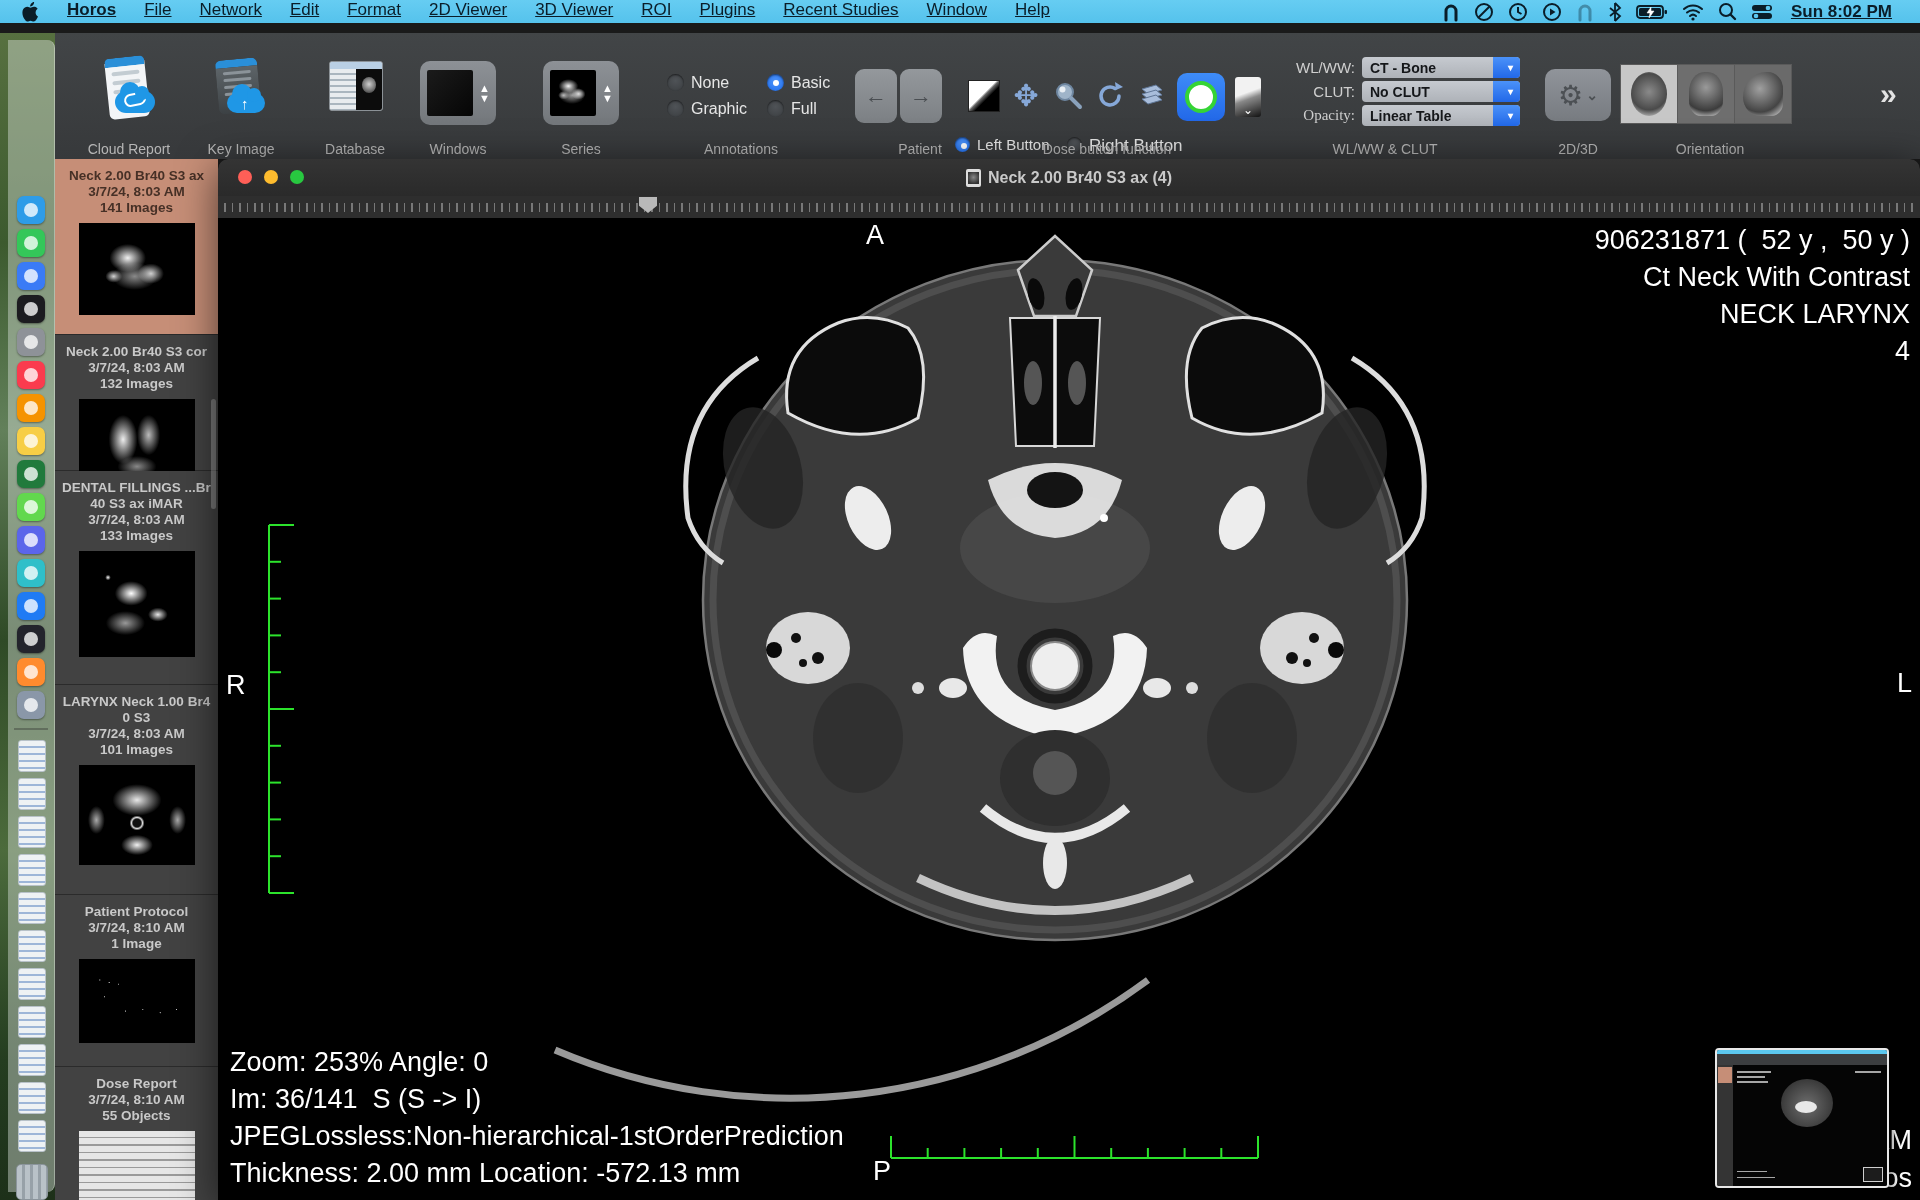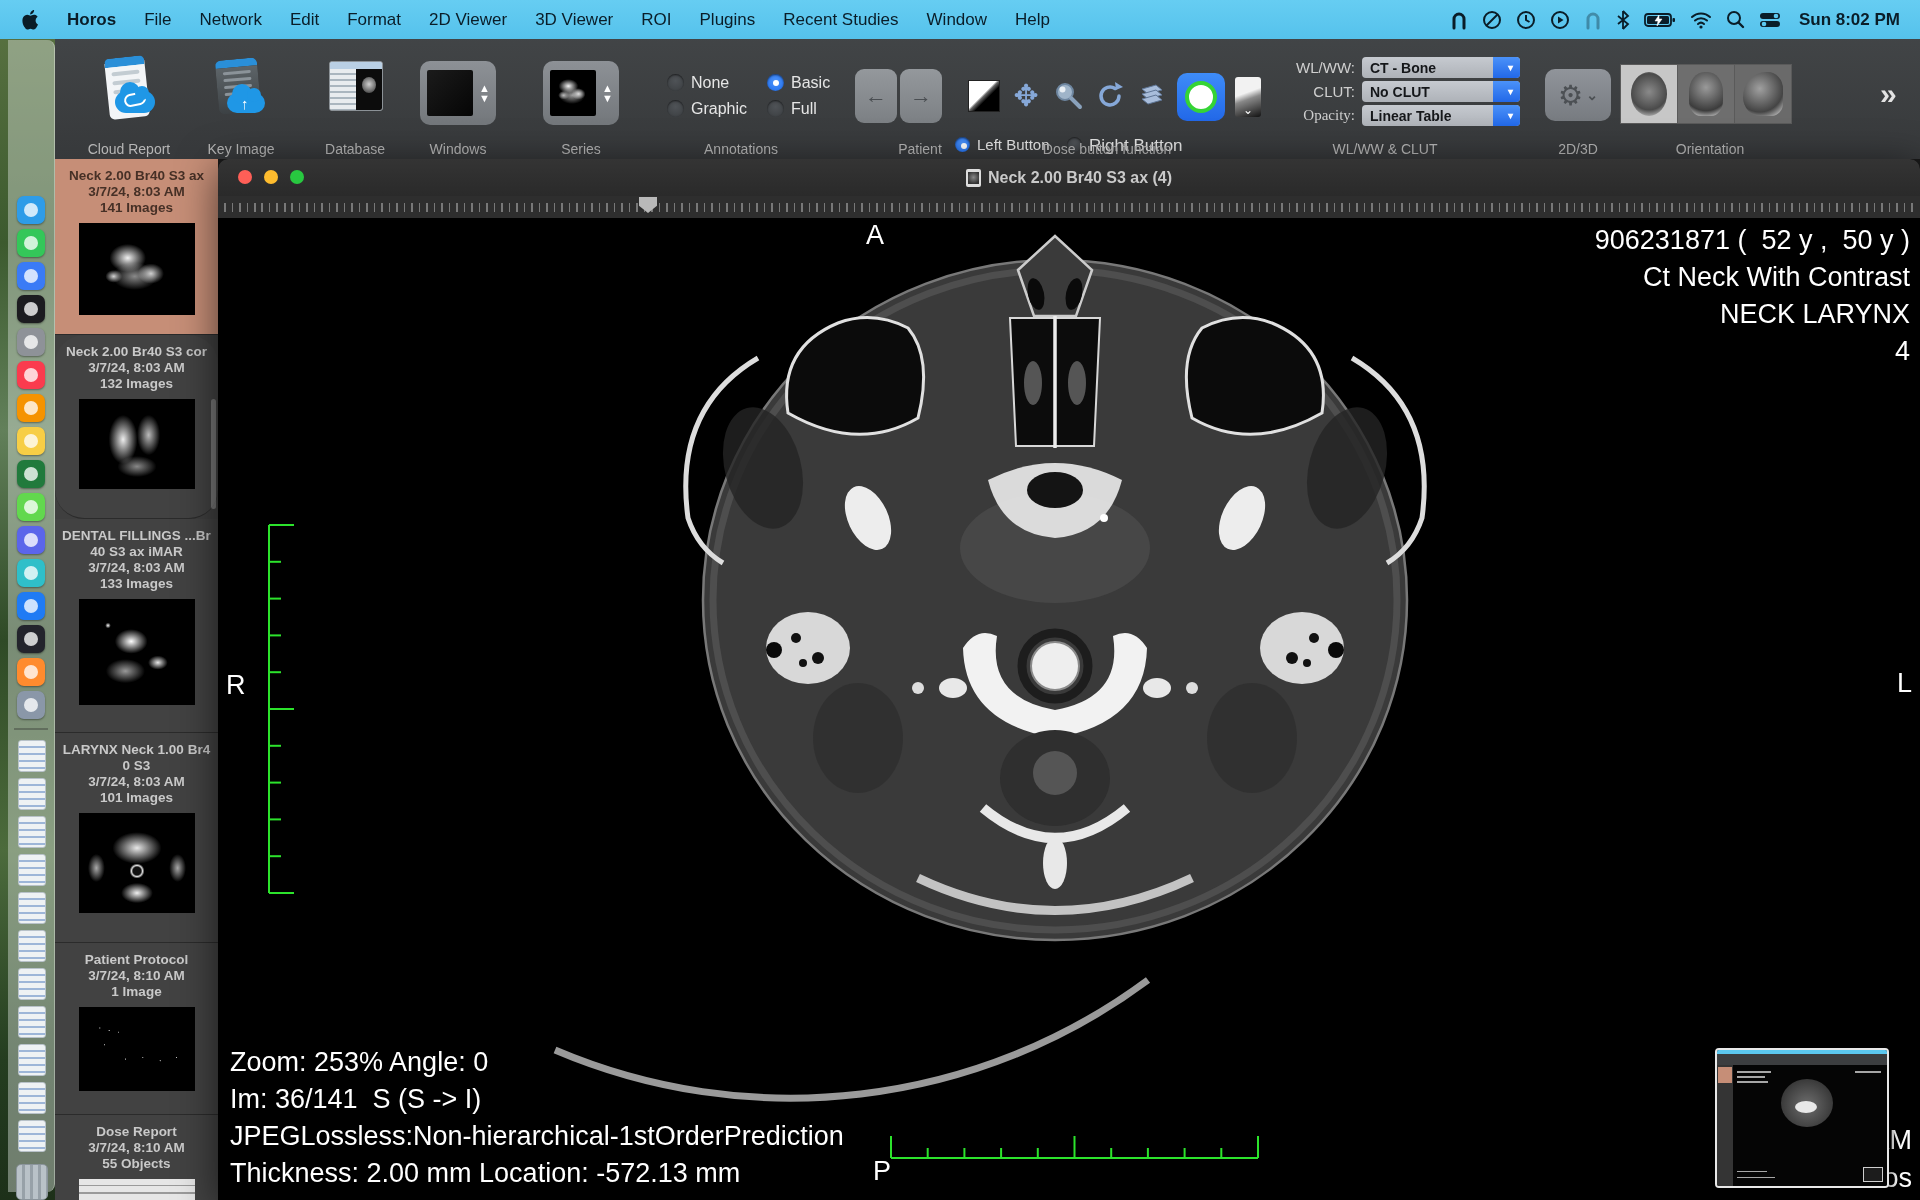--- a/index.html
+++ b/index.html
@@ -1,26 +1,26 @@
 <!DOCTYPE html>
 <html><head>
 <meta charset="utf-8">
 <style>
   html,body{margin:0;padding:0;background:#000;}
   #screen{position:relative;width:1920px;height:1200px;overflow:hidden;
           font-family:"Liberation Sans",sans-serif;background:#1a1a1a;}
 
   
-  .menubar{position:absolute;left:0;top:0;width:1920px;height:39px;
-    background:linear-gradient(#66cdf2,#55c2ec);display:flex;align-items:center;
-    color:#0a1d28;font-size:17px;z-index:50;}
+  .menubar{position:absolute;left:0;top:0;width:1920px;height:23px;
+    background:linear-gradient(#66cdf2,#55c2ec);display:flex;
+    color:#0a1d28;font-size:17px;z-index:50;text-decoration:underline;}
   .apple{margin:0 14px 0 22px;display:flex;align-items:center;}
   #menuitems span{margin:0 14px;cursor:default;}
   #menuitems span.b{font-weight:bold;}
-  .mstatus{margin-left:auto;display:flex;align-items:center;gap:14px;padding-right:20px;}
+  .mstatus{margin-left:auto;display:flex;align-items:center;gap:14px;padding-right:28px;}
   .mstatus svg{display:block;}
   .mtime{font-size:17px;font-weight:600;margin-left:4px;white-space:pre;}
 
   
   .desktop{position:absolute;left:0;top:33px;width:58px;height:1167px;
     background:linear-gradient(180deg,#577040 0%,#3c5a2e 18%,#62805a 34%,#2f4a26 52%,#4c6b3c 70%,#243d20 88%,#1d3019 100%);}
   .dock{position:absolute;left:8px;top:40px;width:46px;height:1152px;
     background:rgba(225,230,226,.42);border-right:1px solid rgba(255,255,255,.35);
     border-radius:0 8px 8px 0;}
   .dicon{position:absolute;left:9px;width:28px;height:28px;border-radius:7px;
@@ -397,21 +397,21 @@
       </div>
   </div>
 
   <div class="sidebar" id="sidebar">
       <div class="sitem sel" style="height: 176px;">
         <div class="ln">Neck 2.00 Br40 S3 ax</div>
         <div class="ln">3/7/24, 8:03 AM</div>
         <div class="ln">141 Images</div>
         <div class="sthumb" style="height:92px;background:radial-gradient(ellipse 26px 20px at 42% 38%,#f2f2f2,transparent 70%),radial-gradient(ellipse 18px 14px at 62% 55%,#cfcfcf,transparent 72%),radial-gradient(ellipse 30px 18px at 48% 58%,#8a8a8a,transparent 75%),radial-gradient(ellipse 12px 9px at 30% 58%,#d8d8d8,transparent 70%),#000;"></div>
       </div>
-      <div class="sitem" style="height: 184px; border-radius: 29px;">
+      <div class="sitem" style="height: 136px;">
         <div class="ln">Neck 2.00 Br40 S3 cor</div>
         <div class="ln">3/7/24, 8:03 AM</div>
         <div class="ln">132 Images</div>
         <div class="sthumb" style="height:90px;background:radial-gradient(ellipse 20px 34px at 38% 45%,#eee,transparent 72%),radial-gradient(ellipse 16px 28px at 60% 40%,#bbb,transparent 72%),radial-gradient(ellipse 26px 14px at 50% 75%,#888,transparent 75%),#000;"></div>
       </div>
       <div class="sitem" style="height: 214px;">
         <div class="ln">DENTAL FILLINGS ...Br</div>
         <div class="ln">40 S3 ax iMAR</div>
         <div class="ln">3/7/24, 8:03 AM</div>
         <div class="ln">133 Images</div>

